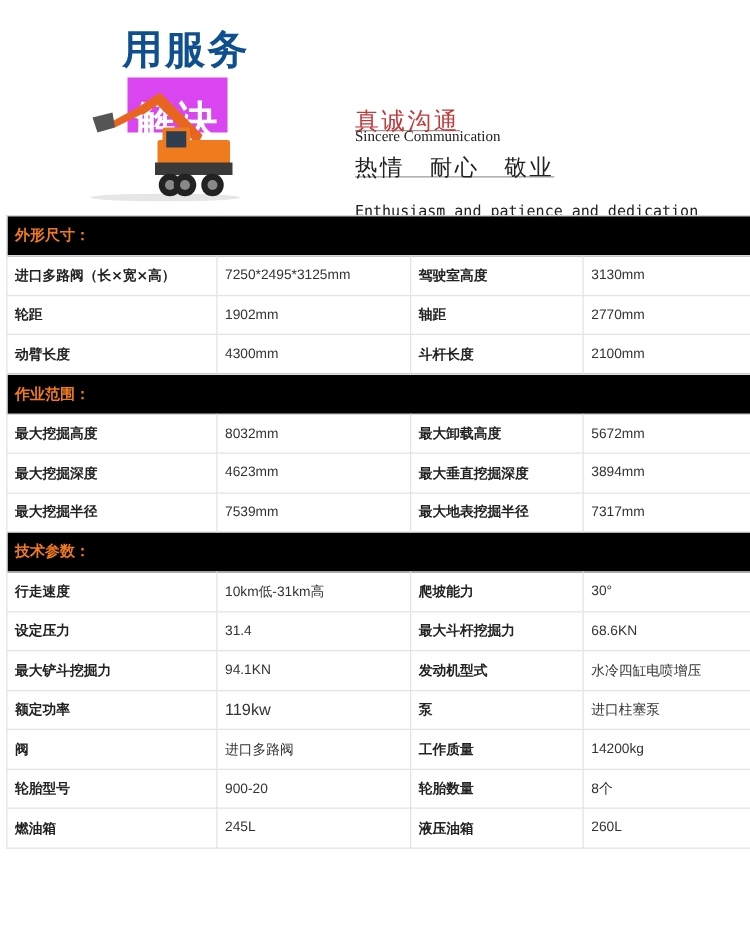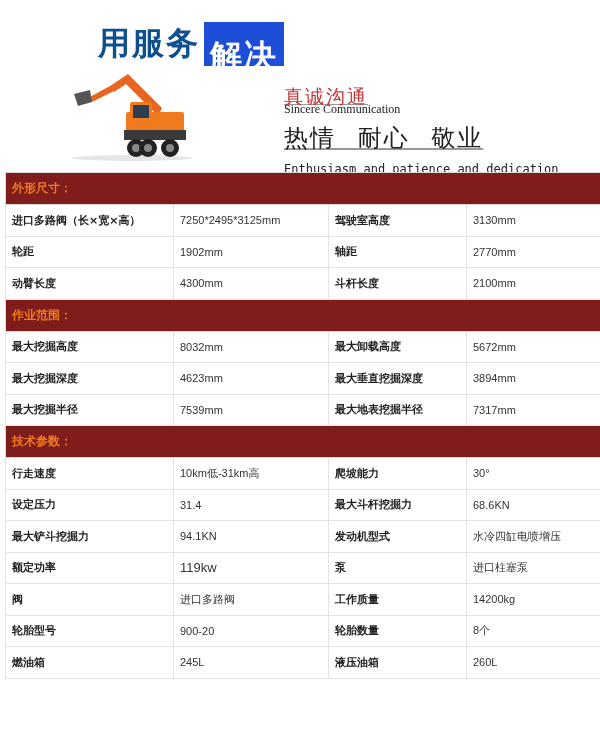--- a/index.html
+++ b/index.html
@@ -1,29 +1,29 @@
 <!DOCTYPE html>
 <html><head>
 <meta charset="utf-8">
 <style>
   * { box-sizing: border-box; margin: 0; padding: 0; }
   body { width: 600px; height: 742px; background: #ffffff; overflow: hidden; font-family: "DejaVu Sans", "Liberation Sans", sans-serif; position: relative; }
   .banner { position: absolute; left: 0; top: 0; width: 600px; height: 170px; background: #ffffff; }
-  .slogan { position: absolute; top: 18px; left: 98px; height: 48px; display: flex; align-items: flex-end; font-weight: bold; font-size: 32px; color: #0e4f8f; letter-spacing: 2px; white-space: nowrap; }
-  .slogan .hl { background: #1d4ed8; color: #ffffff; padding: 12px 6px; height: 44px; line-height: 44px; margin: 0 4px; }
+  .slogan { position: absolute; top: 18px; left: 98px; height: 48px; display: flex; align-items: flex-start; font-weight: bold; font-size: 32px; color: #0e4f8f; letter-spacing: 2px; white-space: nowrap; flex-direction: column; }
+  .slogan .hl { background: #d946ef; color: #ffffff; padding: 12px 6px; height: 44px; line-height: 44px; margin: 0 4px; }
   .excavator { position: absolute; left: 66px; top: 68px; width: 128px; height: 96px; }
   .tag1 { position: absolute; left: 284px; top: 84px; font-size: 19px; color: #c0393b; text-decoration: underline; text-decoration-color: #999; letter-spacing: 2px; }
   .tag1-en { position: absolute; left: 284px; top: 102px; font-family: Liberation Serif, serif; font-size: 12px; color: #222; }
-  .tag2 { position: absolute; left: 284px; top: 122px; font-size: 24px; color: #222; text-decoration: underline; text-decoration-color: #999; word-spacing: 12px; letter-spacing: 2px; }
+  .tag2 { position: absolute; left: 284px; top: 122px; font-size: 18px; color: #222; text-decoration: underline; text-decoration-color: #999; word-spacing: 12px; letter-spacing: 2px; }
   .tag2-en { position: absolute; left: 284px; top: 142px; font-family: "DejaVu Sans Mono", "Liberation Mono", monospace; font-size: 12px; color: #222; margin-top: 20px; }
 
   .spec { position: absolute; left: 5px; top: 172px; width: 595px; border-collapse: collapse; table-layout: fixed; }
   .spec td { height: 31.5px; border: 1px solid #e3e3e3; font-size: 11px; color: #333; padding: 0 6px; vertical-align: middle; font-family: "Liberation Sans", "DejaVu Sans", sans-serif; }
   .spec td.k { font-weight: bold; color: #222; font-family: "DejaVu Sans", sans-serif; font-size: 11px; }
-  .spec tr.sec td { background: #7f1d1d; color: #f07a1e; font-weight: bold; font-size: 12px; height: 32px; border-color: #d8d8dc; font-family: "DejaVu Sans", sans-serif; }
+  .spec tr.sec td { background: #000000; color: #f07a1e; font-weight: bold; font-size: 12px; height: 32px; border-color: #d8d8dc; font-family: "DejaVu Sans", sans-serif; }
   .spec td.big { font-size: 13px; }
 </style>
 </head>
 <body>
 
 <div class="banner">
   <div class="slogan">
     <span>用服务</span>
     <span class="hl">解决</span>
   </div>

